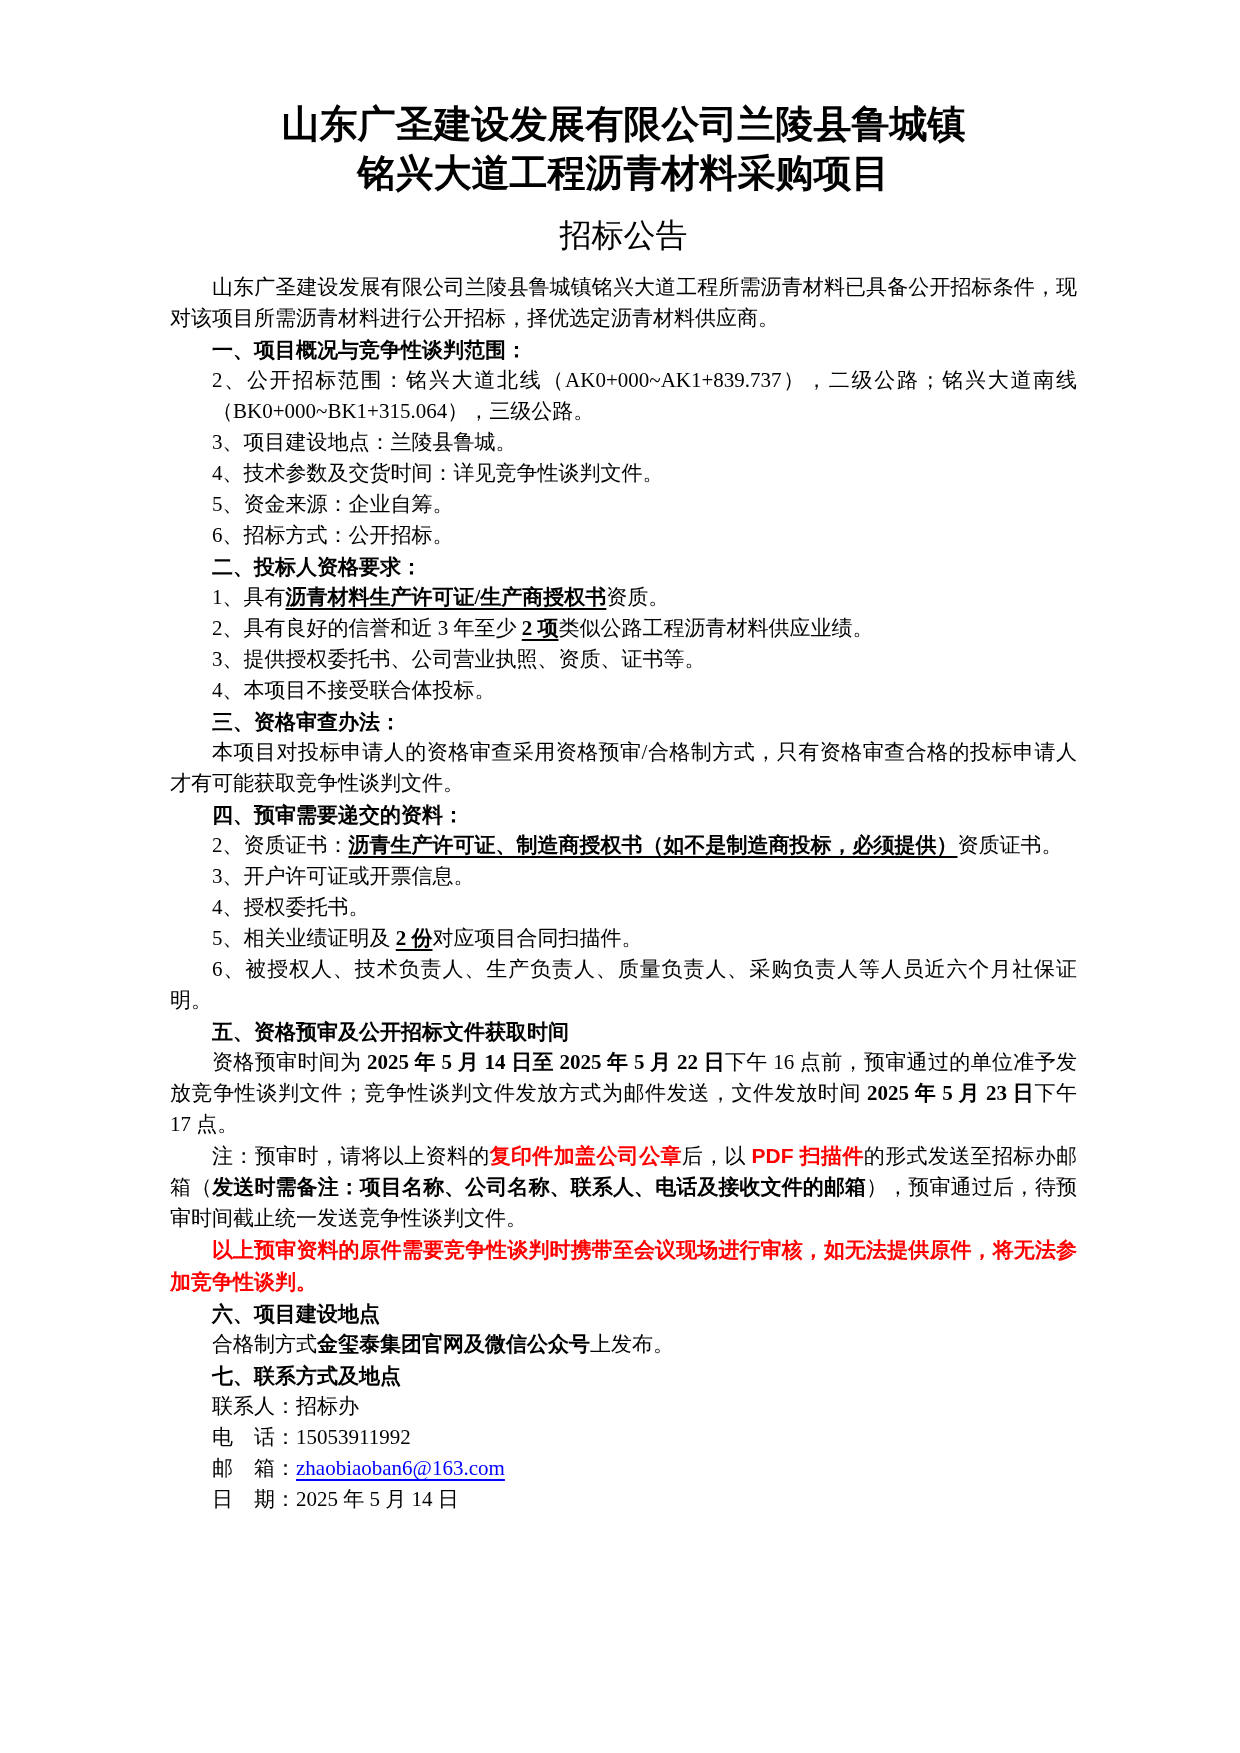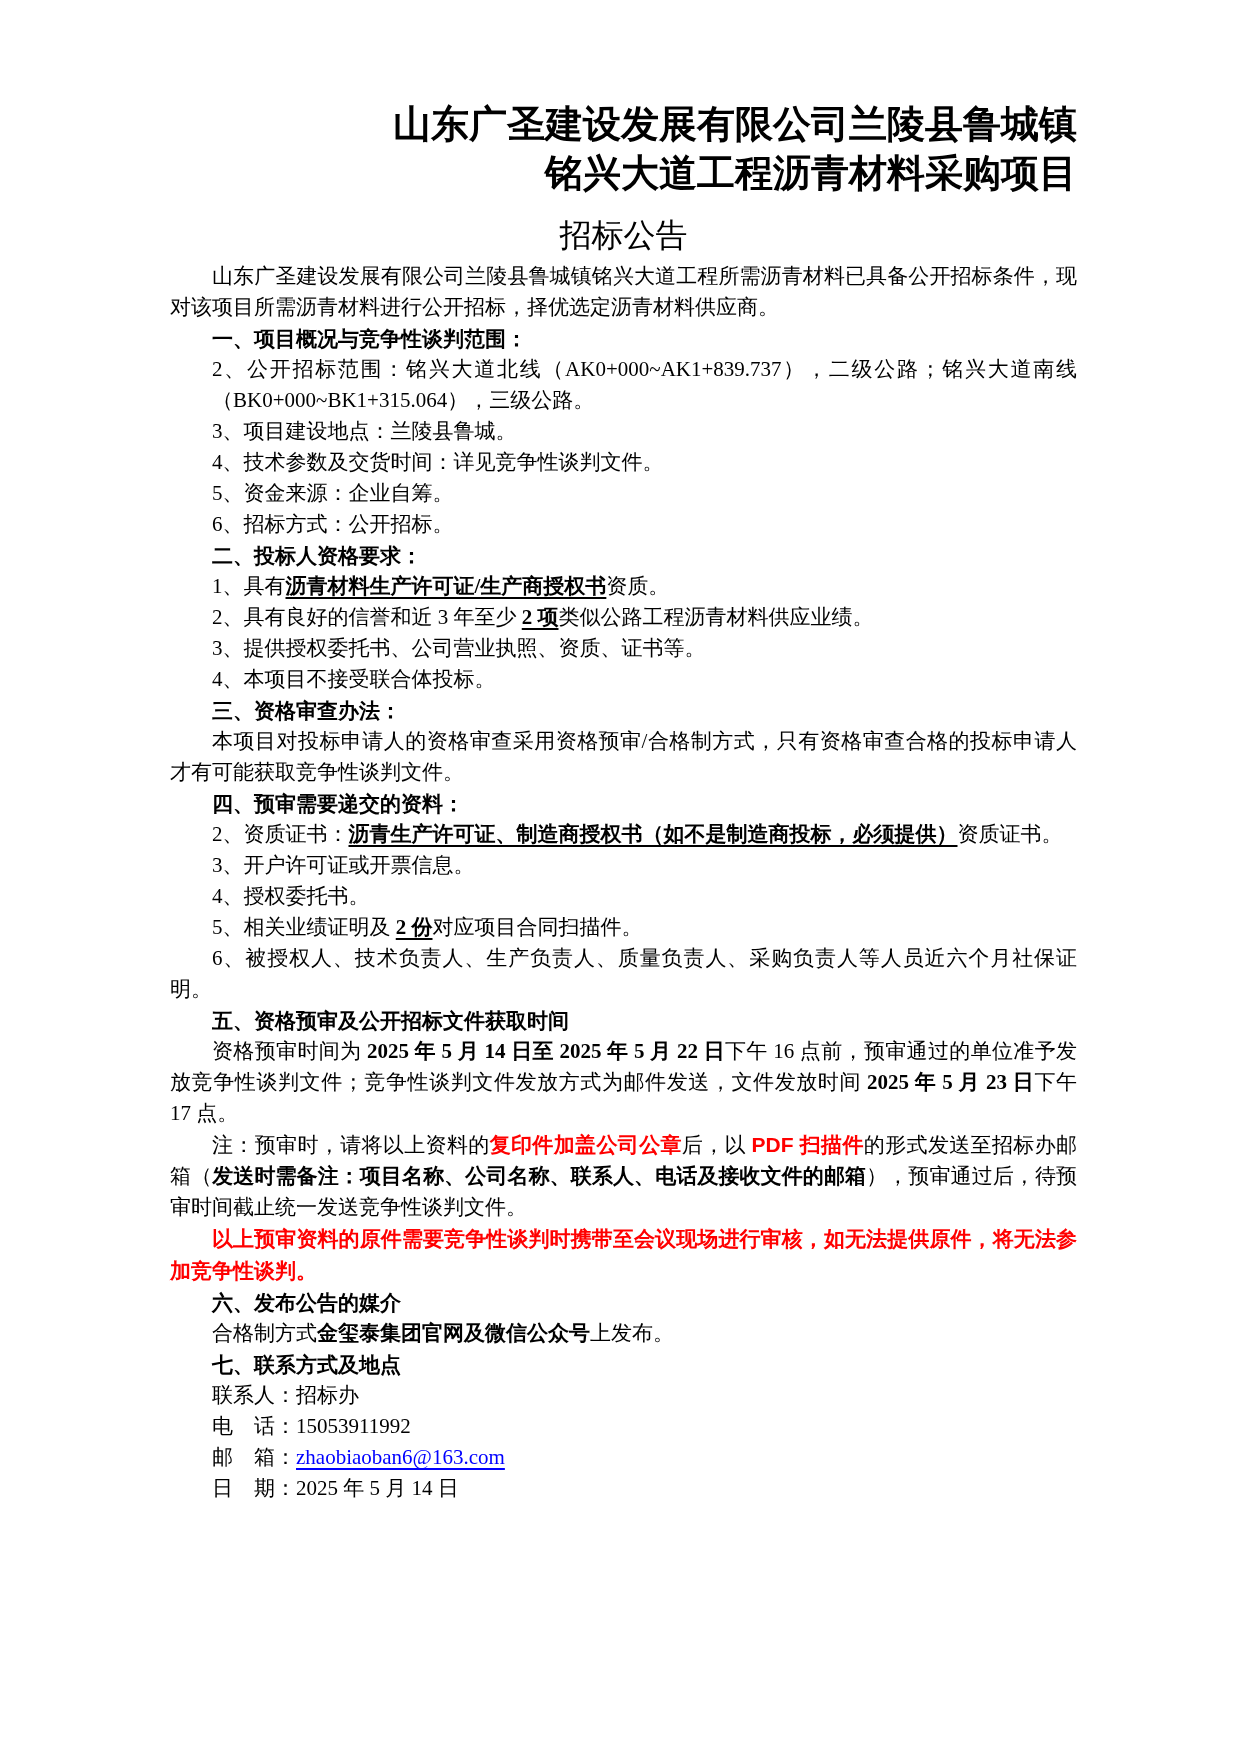--- a/index.html
+++ b/index.html
@@ -13,32 +13,32 @@
     color: #000000;
     font-family: "Liberation Serif", "DejaVu Serif", serif;
   }
   .content {
     padding: 100px 163px 0 170px; 
   }
   .title {
     font-size: 38px;
     line-height: 49px;
     font-weight: bold;
-    text-align: right;
+    text-align: center;
     font-family: "Liberation Serif", "DejaVu Serif", serif;
   }
   .subtitle {
     font-size: 32px;
     line-height: 48px;
     margin-top: 13px;
     font-weight: normal;
     text-align: center;
   }
   .body-paragraphs {
-    margin-top: 2px;
+    margin-top: 13px;
   }
   .para {
     font-size: 21px;
     line-height: 31px;
     text-align: justify;
     word-break: break-word;
   }
   
   .para.indent { text-indent: 2em; }
   
@@ -81,21 +81,21 @@
         <p class="para heading"><span class="run n">四、预审需要递交的资料：</span></p>
         <p class="para block"><span class="run n">2、资质证书：</span><span class="run bu">沥青生产许可证、制造商授权书（如不是制造商投标，必须提供）</span><span class="run n">资质证书。</span></p>
         <p class="para block"><span class="run n">3、开户许可证或开票信息。</span></p>
         <p class="para block"><span class="run n">4、授权委托书。</span></p>
         <p class="para block"><span class="run n">5、相关业绩证明及 </span><span class="run bu">2 份</span><span class="run n">对应项目合同扫描件。</span></p>
         <p class="para indent"><span class="run n">6、被授权人、技术负责人、生产负责人、质量负责人、采购负责人等人员近六个月社保证明。</span></p>
         <p class="para heading"><span class="run n">五、资格预审及公开招标文件获取时间</span></p>
         <p class="para indent"><span class="run n">资格预审时间为 </span><span class="run b">2025 年 5 月 14 日至 2025 年 5 月 22 日</span><span class="run n">下午 16 点前，预审通过的单位准予发放竞争性谈判文件；竞争性谈判文件发放方式为邮件发送，文件发放时间 </span><span class="run b">2025 年 5 月 23 日</span><span class="run n">下午 17 点。</span></p>
         <p class="para indent"><span class="run n">注：预审时，请将以上资料的</span><span class="run rb">复印件加盖公司公章</span><span class="run n">后，以 </span><span class="run rb">PDF 扫描件</span><span class="run n">的形式发送至招标办邮箱（</span><span class="run b">发送时需备注：项目名称、公司名称、联系人、电话及接收文件的邮箱</span><span class="run n">），预审通过后，待预审时间截止统一发送竞争性谈判文件。</span></p>
         <p class="para indent"><span class="run rb">以上预审资料的原件需要竞争性谈判时携带至会议现场进行审核，如无法提供原件，将无法参加竞争性谈判。</span></p>
-        <p class="para heading"><span class="run n">六、发布公告的媒介</span></p>
+        <p class="para heading"><span class="run n">六、项目建设地点</span></p>
         <p class="para indent"><span class="run n">合格制方式</span><span class="run b">金玺泰集团官网及微信公众号</span><span class="run n">上发布。</span></p>
         <p class="para heading"><span class="run n">七、联系方式及地点</span></p>
         <p class="para block"><span class="run n">联系人：招标办</span></p>
         <p class="para block"><span class="run n">电　话：15053911992</span></p>
         <p class="para block"><span class="run n">邮　箱：</span><a class="run link">zhaobiaoban6@163.com</a></p>
         <p class="para block"><span class="run n">日　期：2025 年 5 月 14 日</span></p>
       </div>
   </div>
 </div>
 

